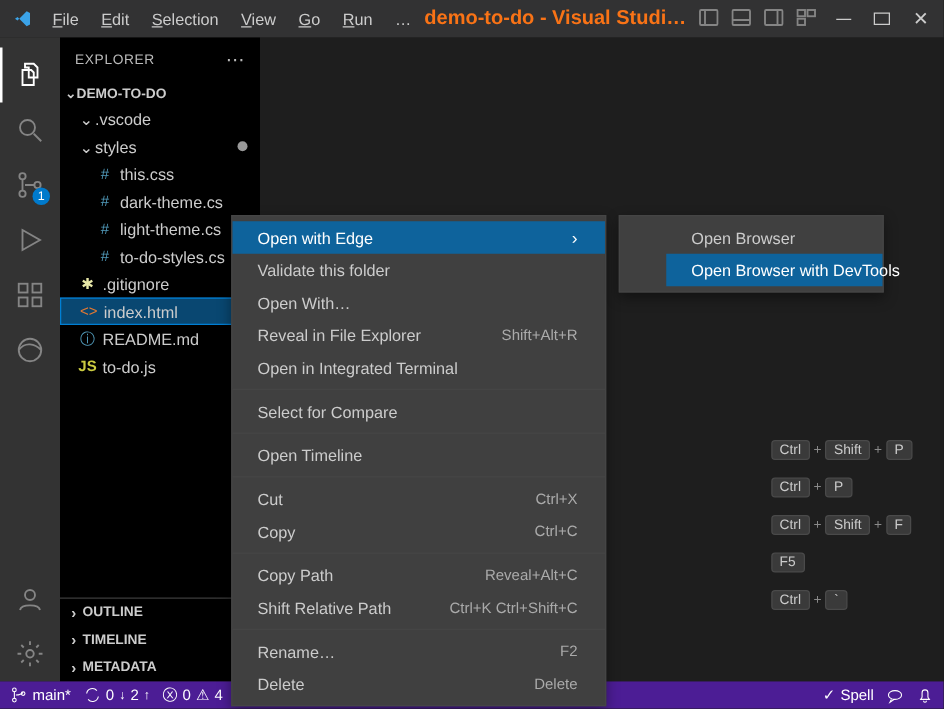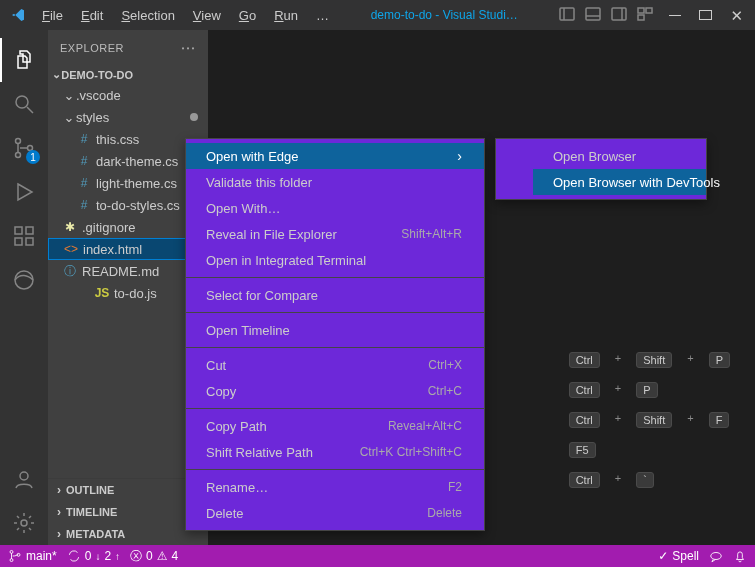--- a/index.html
+++ b/index.html
@@ -4,78 +4,78 @@
 <style>
   * { box-sizing: border-box; margin: 0; padding: 0; font-family: -apple-system, "Segoe UI", sans-serif; }
   body { width: 755px; height: 567px; background: #1e1e1e; color: #cccccc; font-size: 13px; overflow: hidden; position: relative; }
   
   
   .titlebar { height: 30px; display: flex; align-items: center; background: #323233; color: #cccccc; padding: 0 6px; }
   .titlebar .vscode-icon { width: 16px; height: 16px; margin: 0 8px 0 4px; }
   .menu { display: flex; gap: 2px; }
   .menu-item { padding: 4px 8px; cursor: default; }
   .menu-item .mnemonic { text-decoration: underline; }
-  .titlebar .title { flex: 1; text-align: center; font-size: 12px; color: #0ea5e9; overflow: hidden; white-space: nowrap; text-overflow: ellipsis; }
+  .titlebar .title { flex: 1; text-align: center; font-size: 16px; color: #f97316; overflow: hidden; white-space: nowrap; text-overflow: ellipsis; font-weight: bold; }
   .titlebar .layout-icons { display: flex; gap: 10px; margin: 0 8px; align-items: center; }
   .titlebar .win-controls { display: flex; gap: 18px; margin-left: 8px; margin-right: 6px; align-items:center;}
   .icon-rect { width: 13px; height: 10px; border: 1px solid #cccccc; display:inline-block; }
   .icon-min { width: 12px; height: 1px; background: #cccccc; display:inline-block; }
   .icon-x { font-size: 15px; line-height: 1; }
 
   
   .main { display: flex; height: 515px; }
   .activitybar { width: 48px; background: #333333; display: flex; flex-direction: column; align-items: center; padding-top: 8px; }
   .activitybar .ab-item { width: 48px; height: 44px; display: flex; align-items: center; justify-content: center; position: relative; }
   .activitybar .ab-item.active { border-left: 2px solid #fff; }
   .activitybar svg { width: 24px; height: 24px; }
   .ab-spacer { flex: 1; }
   .badge { position: absolute; bottom: 6px; right: 8px; background: #007acc; color: #fff; border-radius: 8px; min-width: 14px; height: 14px; font-size: 10px; display:flex; align-items:center; justify-content:center; }
 
   
-  .sidebar { width: 160px; background: #404040; display: flex; flex-direction: column; }
+  .sidebar { width: 160px; background: #000000; display: flex; flex-direction: column; }
   .sidebar-header { height: 35px; display: flex; align-items: center; justify-content: space-between; padding: 0 12px; font-size: 11px; color: #bbbbbb; letter-spacing: 0.5px; }
   .sidebar-header .dots { font-size: 15px; }
   .tree { flex: 1; overflow: hidden; }
   .tree-header { display: flex; align-items: center; padding: 3px 4px; font-size: 11px; font-weight: bold; color: #cccccc; }
   .tree-row { display: flex; align-items: center; height: 22px; padding-right: 6px; font-size: 13px; white-space: nowrap; }
   .tree-row.depth1 { padding-left: 14px; }
   .tree-row.depth2 { padding-left: 28px; }
   .tree-row.selected { background: #094771; border: 1px solid #007fd4; }
   .tree-row .chev { width: 14px; display:inline-block; text-align:center; font-size: 13px; color:#ccc; }
   .tree-row .ficon { width: 16px; display:inline-flex; justify-content:center; margin-right: 4px; font-size: 12px; }
   .dirty-dot { width:8px; height:8px; border-radius:50%; background:#999; margin-right:4px; }
   .hash { color: #519aba; }
   .git-i { color: #e8e8a8; }
   .html-i { color: #e37933; }
   .md-i { color: #519aba; }
-  .js-i { color: #cbcb41; font-weight:bold; font-size:10px;margin-left:32px; }
+  .js-i { color: #cbcb41; font-weight:bold; font-size:10px; }
 
   .panels-bottom { border-top: 1px solid #3c3c3c; }
   .panel-row { display:flex; align-items:center; height:22px; font-size:11px; font-weight:bold; color:#ccc; padding-left: 4px;}
   .panel-row .chev { width:14px; text-align:center; font-size: 12px; }
 
   
   .editor { flex: 1; background: #1e1e1e; position: relative; }
   .kbd { display:inline-block; background:#3a3a3a; border:1px solid #4a4a4a; border-radius:3px; padding:1px 6px; font-size:11px; color:#ccc; margin:0 1px;}
   .plus { color:#8a8a8a; font-size:11px; margin:0 2px; }
   .hints { position:absolute; right: 24px; top: 322px; display:flex; flex-direction:column; gap:14px; align-items:flex-start;}
-  .hint-row { display:flex; gap:12px;}
-
-  
-  .context-menu { position: absolute; background: #6d28d9; border: 1px solid #454545; box-shadow: 0 4px 10px rgba(0,0,0,.4); color: #ccc; font-size: 13px; padding: 4px 0; z-index: 50;}
+  .hint-row { display:flex; align-items:center; gap:0;}
+
+  
+  .context-menu { position: absolute; background: #404040; border: 1px solid #454545; box-shadow: 0 4px 10px rgba(0,0,0,.4); color: #ccc; font-size: 13px; padding: 4px 0; z-index: 50; margin-top: 34px;}
   .cm1 { left: 185px; top: 138px; width: 300px; }
   .cm2 { left: 495px; top: 138px; width: 212px; padding-left: 37px; }
   .cm-row { display:flex; align-items:center; justify-content:space-between; height: 26px; padding: 0 22px 0 20px; white-space:nowrap; }
   .cm-row.hl { background: #0e639c; color:#fff; }
   .cm-sep { height:1px; background:#454545; margin:4px 0; }
   .cm-row .sub { font-size: 14px; color:inherit; }
   .cm-row .shortcut { color:#aaa; font-size:12px; }
 
   
-  .statusbar { height: 22px; background: #a21caf; color:#fff; display:flex; align-items:center; font-size:12px; padding:0 8px; gap:10px;}
+  .statusbar { height: 22px; background: #4c1d95; color:#fff; display:flex; align-items:center; font-size:12px; padding:0 8px; gap:10px;}
   .statusbar .sb-item { display:flex; align-items:center; gap:4px; }
   .statusbar .spacer { flex:1; }
 
   svg { fill: none; stroke: #858585; stroke-width: 1.5; }
   .activitybar .ab-item.active svg { stroke: #ffffff; }
 </style>
 </head>
 <body>
 
 <div class="titlebar">

